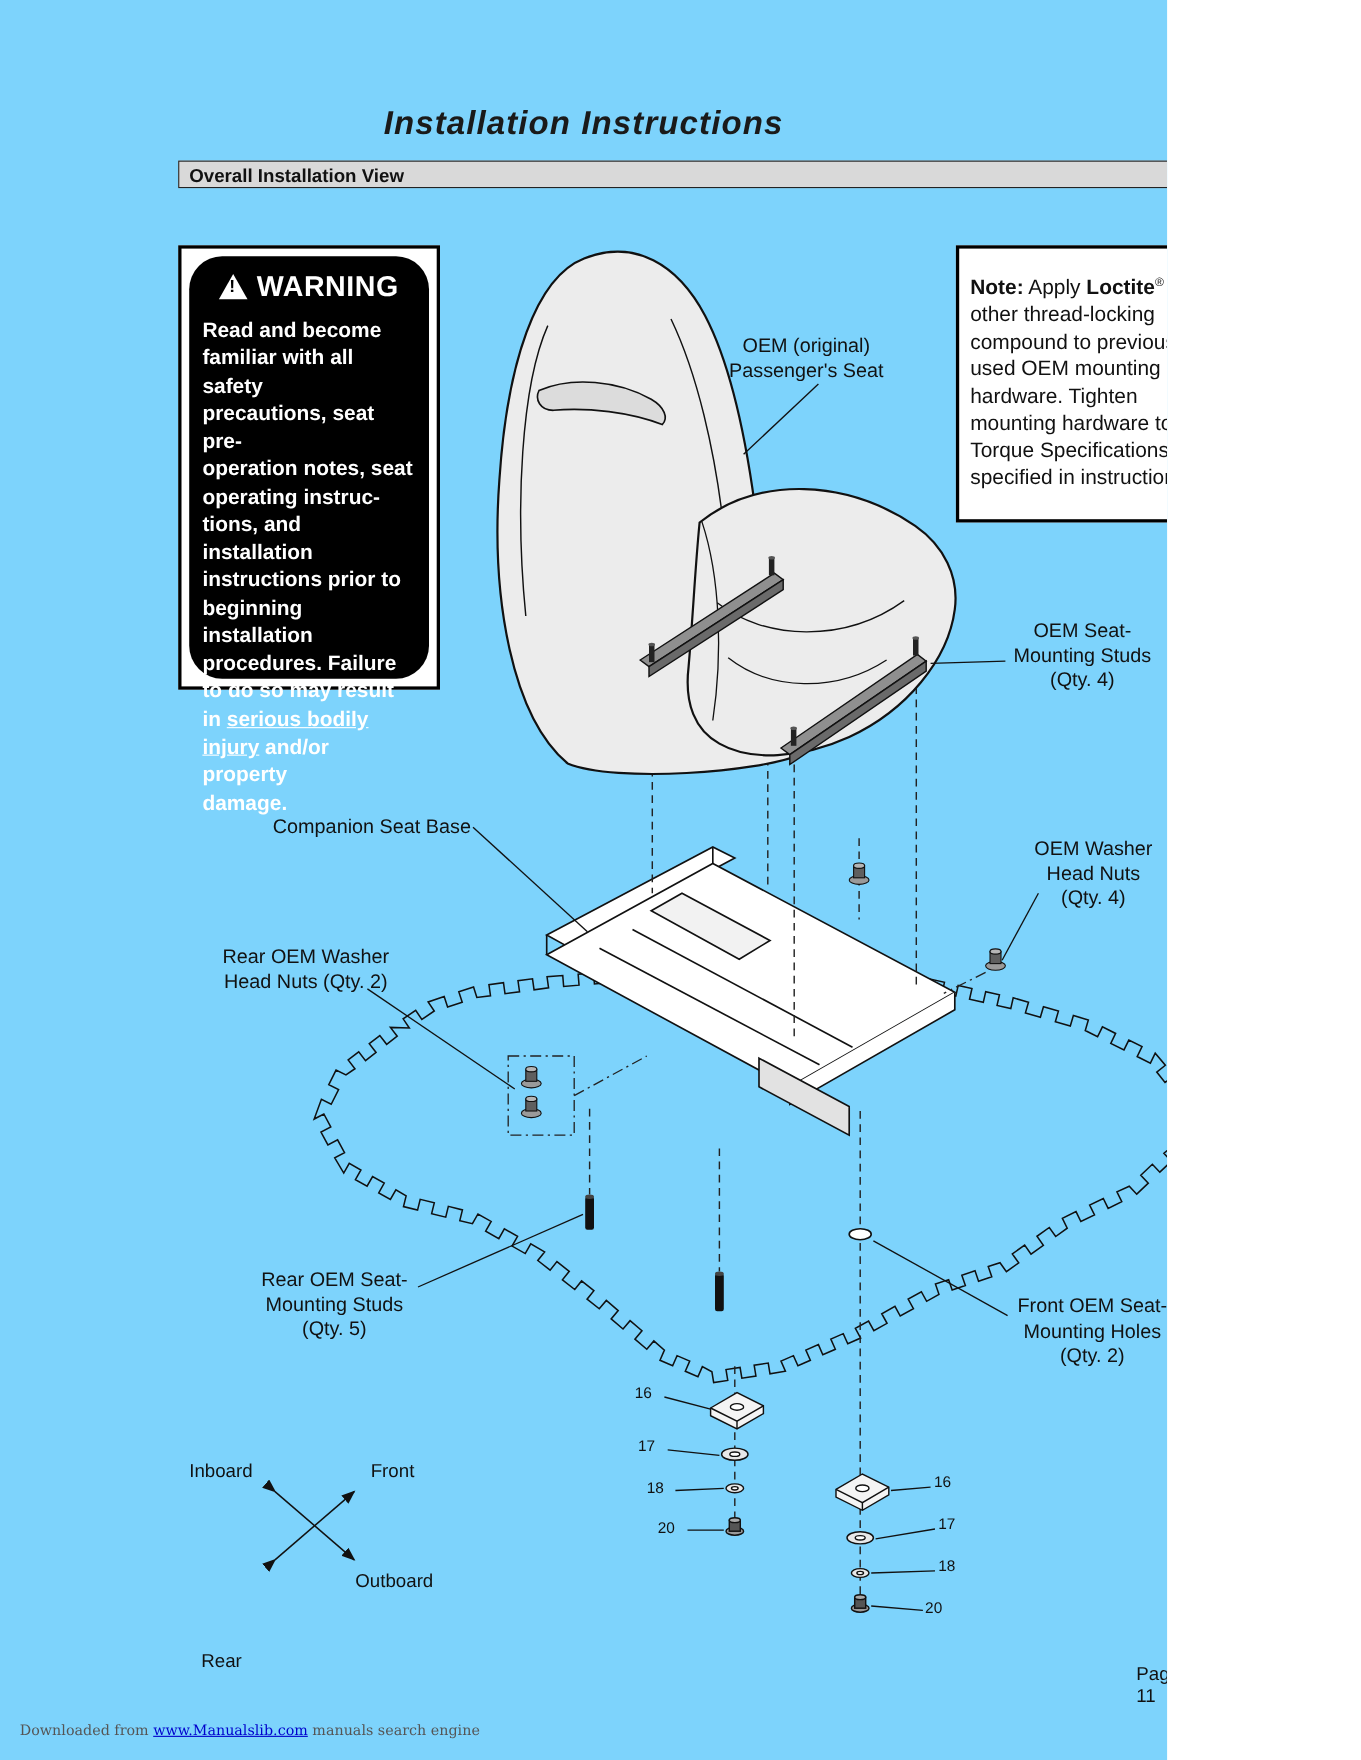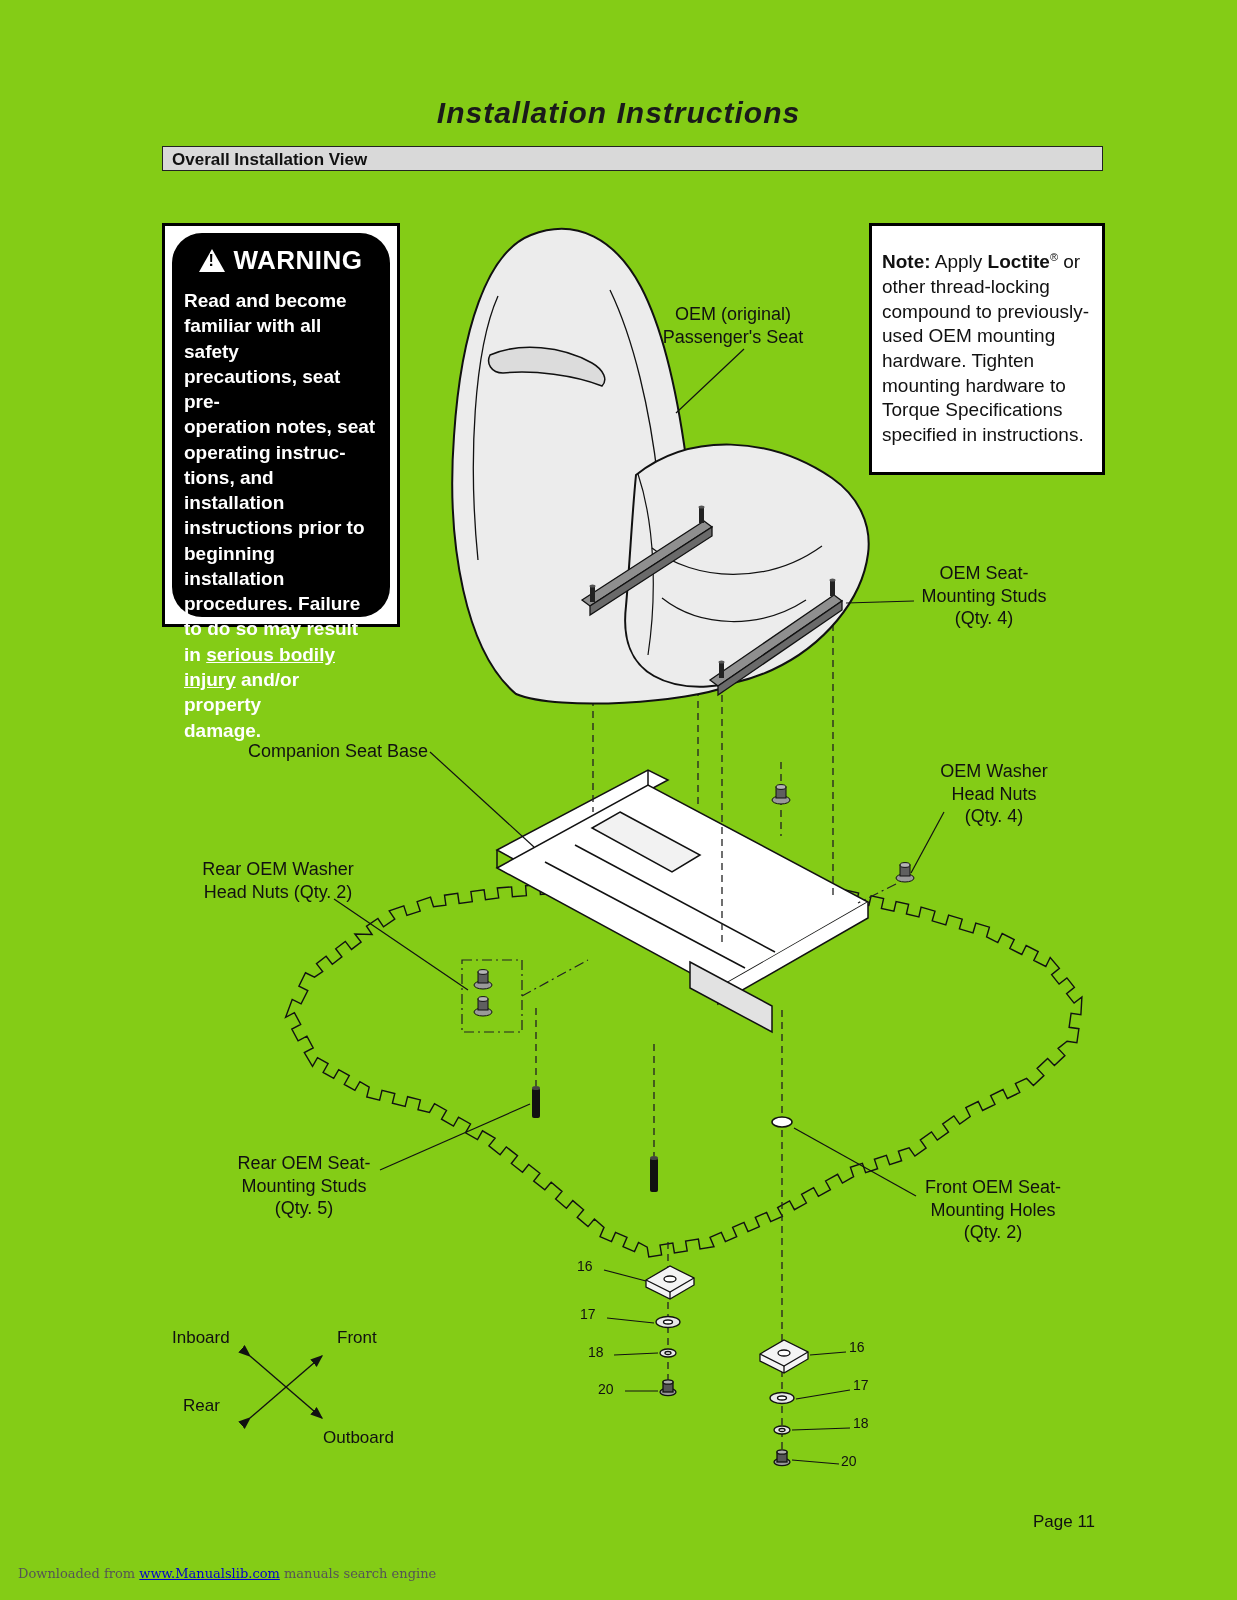--- a/index.html
+++ b/index.html
@@ -1,17 +1,17 @@
 <!DOCTYPE html>
 <html><head>
 <meta charset="utf-8">
 <style>
   html,body { margin:0; padding:0; background:#ffffff; }
   .page {
-    position:relative; width:1237px; height:1600px; background:#84cc16;
+    position:relative; width:1061px; height:1600px; background:#7dd3fc;
     font-family:"Liberation Sans", sans-serif; color:#111; overflow:hidden;
   }
   .title {
     position:absolute; left:0; right:0; top:96px; text-align:center;
     font-size:30px; font-weight:bold; font-style:italic; letter-spacing:1px; color:#1a1a1a;
   }
   .section-bar {
     position:absolute; left:162px; top:146px; width:941px; height:25px;
     background:#d9d9d9; border:1px solid #222; box-sizing:border-box;
     display:flex; align-items:flex-end; padding-left:9px;
@@ -281,21 +281,21 @@
   <div class="num-label" style="left:588px; top:1344px;">18</div>
   <div class="num-label" style="left:598px; top:1381px;">20</div>
 
   <div class="num-label" style="left:849px; top:1339px;">16</div>
   <div class="num-label" style="left:853px; top:1377px;">17</div>
   <div class="num-label" style="left:853px; top:1415px;">18</div>
   <div class="num-label" style="left:841px; top:1453px;">20</div>
 
   <div class="dir-label" style="left:172px; top:1328px;">Inboard</div>
   <div class="dir-label" style="left:337px; top:1328px;">Front</div>
-  <div class="dir-label" style="left:183px; top:1396px;">Rear</div>
+  <div class="dir-label" style="left:183px; top:1500px;">Rear</div>
   <div class="dir-label" style="left:323px; top:1428px;">Outboard</div>
 
   <div class="page-num">Page 11</div>
 
   <div class="footer">
     <span>Downloaded from </span><a>www.Manualslib.com</a><span> manuals search engine</span>
   </div>
 
 </div>
 

